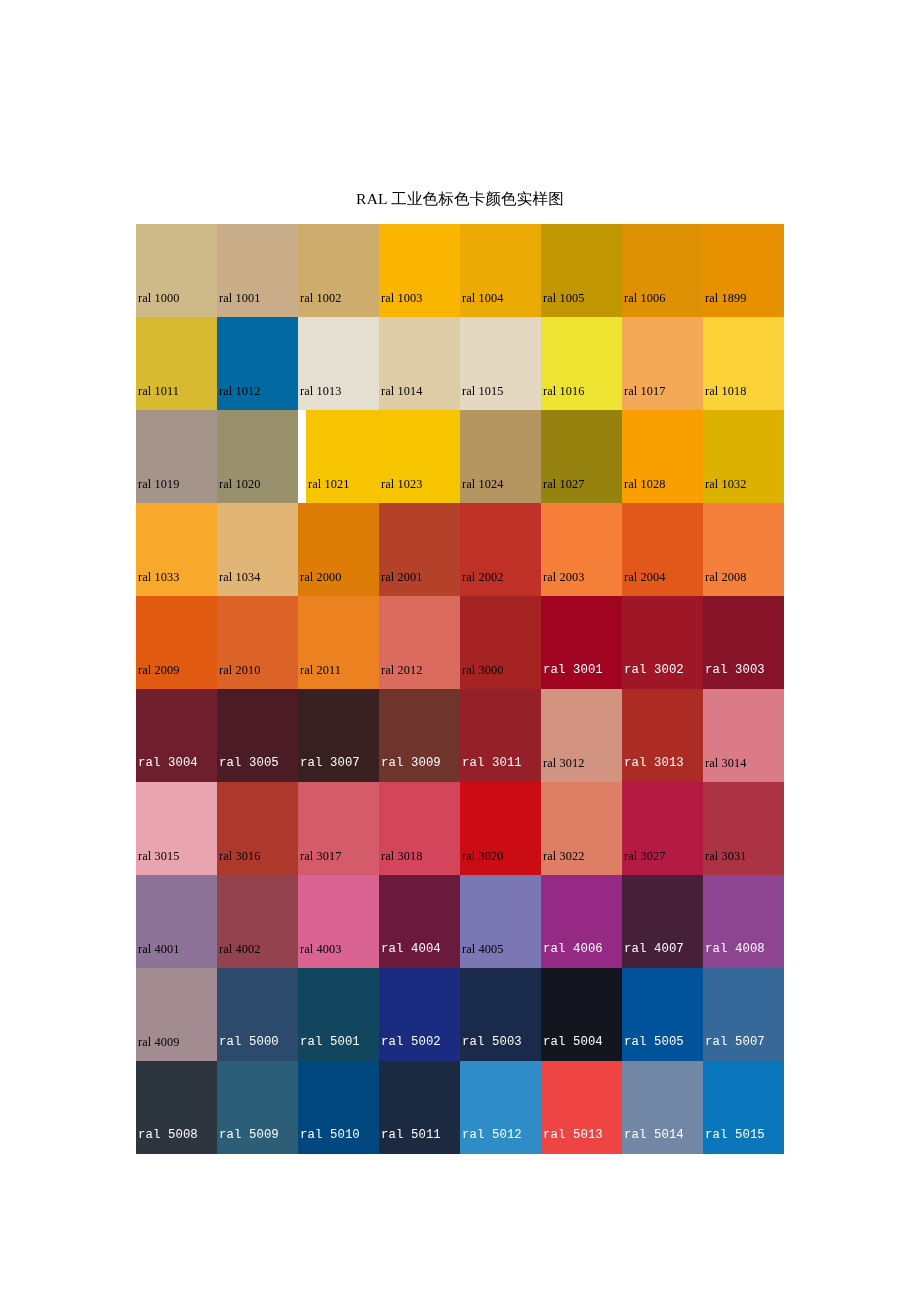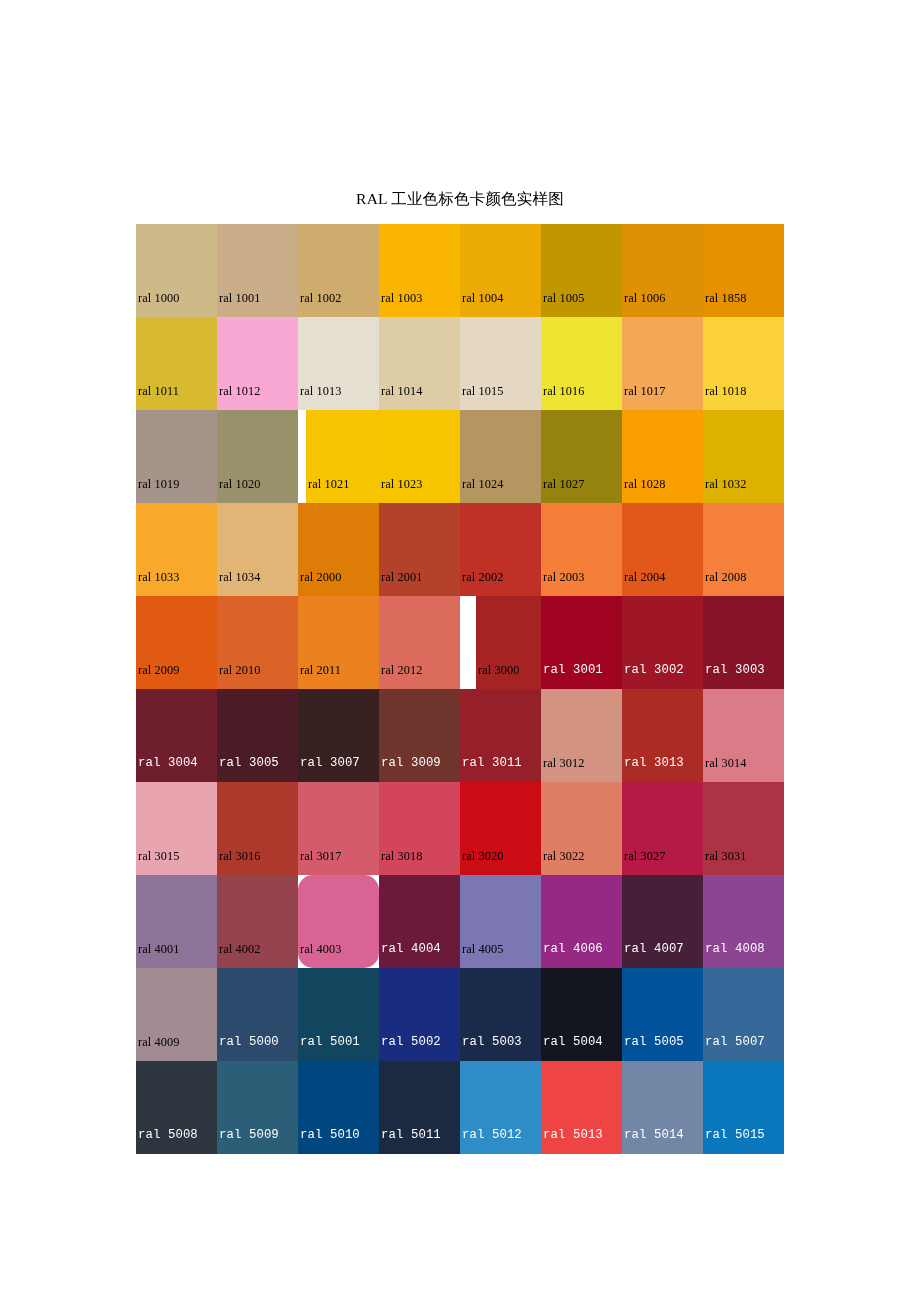--- a/index.html
+++ b/index.html
@@ -95,26 +95,26 @@
       <div class="swatch light" style="background: rgb(235, 170, 4);">
         <span class="swatch-label">ral 1004</span>
       </div>
       <div class="swatch light" style="background: rgb(193, 151, 0);">
         <span class="swatch-label">ral 1005</span>
       </div>
       <div class="swatch light" style="background: rgb(222, 145, 4);">
         <span class="swatch-label">ral 1006</span>
       </div>
       <div class="swatch light" style="background: rgb(231, 145, 0);">
-        <span class="swatch-label">ral 1858</span>
+        <span class="swatch-label">ral 1899</span>
       </div>
       <div class="swatch light" style="background: rgb(215, 186, 47);">
         <span class="swatch-label">ral 1011</span>
       </div>
-      <div class="swatch light" style="background: #f9a8d4;">
+      <div class="swatch light" style="background: #0369a1;">
         <span class="swatch-label">ral 1012</span>
       </div>
       <div class="swatch light" style="background: rgb(229, 223, 210);">
         <span class="swatch-label">ral 1013</span>
       </div>
       <div class="swatch light" style="background: rgb(221, 204, 166);">
         <span class="swatch-label">ral 1014</span>
       </div>
       <div class="swatch light" style="background: rgb(229, 216, 194);">
         <span class="swatch-label">ral 1015</span>
@@ -181,21 +181,21 @@
       </div>
       <div class="swatch light" style="background: rgb(220, 99, 40);">
         <span class="swatch-label">ral 2010</span>
       </div>
       <div class="swatch light" style="background: rgb(236, 130, 31);">
         <span class="swatch-label">ral 2011</span>
       </div>
       <div class="swatch light" style="background: rgb(219, 107, 92);">
         <span class="swatch-label">ral 2012</span>
       </div>
-      <div class="swatch light" style="background: rgb(165, 36, 35); margin-left: 16px;">
+      <div class="swatch light" style="background: rgb(165, 36, 35);">
         <span class="swatch-label">ral 3000</span>
       </div>
       <div class="swatch dark" style="background: rgb(161, 4, 33);">
         <span class="swatch-label">ral 3001</span>
       </div>
       <div class="swatch dark" style="background: rgb(159, 22, 38);">
         <span class="swatch-label">ral 3002</span>
       </div>
       <div class="swatch dark" style="background: rgb(134, 19, 40);">
         <span class="swatch-label">ral 3003</span>
@@ -247,21 +247,21 @@
       </div>
       <div class="swatch light" style="background: rgb(172, 51, 68);">
         <span class="swatch-label">ral 3031</span>
       </div>
       <div class="swatch light" style="background: rgb(142, 115, 153);">
         <span class="swatch-label">ral 4001</span>
       </div>
       <div class="swatch light" style="background: rgb(149, 66, 79);">
         <span class="swatch-label">ral 4002</span>
       </div>
-      <div class="swatch light" style="background: rgb(217, 99, 147); border-radius: 15px;">
+      <div class="swatch light" style="background: rgb(217, 99, 147);">
         <span class="swatch-label">ral 4003</span>
       </div>
       <div class="swatch dark" style="background: rgb(108, 26, 59);">
         <span class="swatch-label">ral 4004</span>
       </div>
       <div class="swatch light" style="background: rgb(123, 118, 180);">
         <span class="swatch-label">ral 4005</span>
       </div>
       <div class="swatch dark" style="background: rgb(150, 41, 131);">
         <span class="swatch-label">ral 4006</span>

